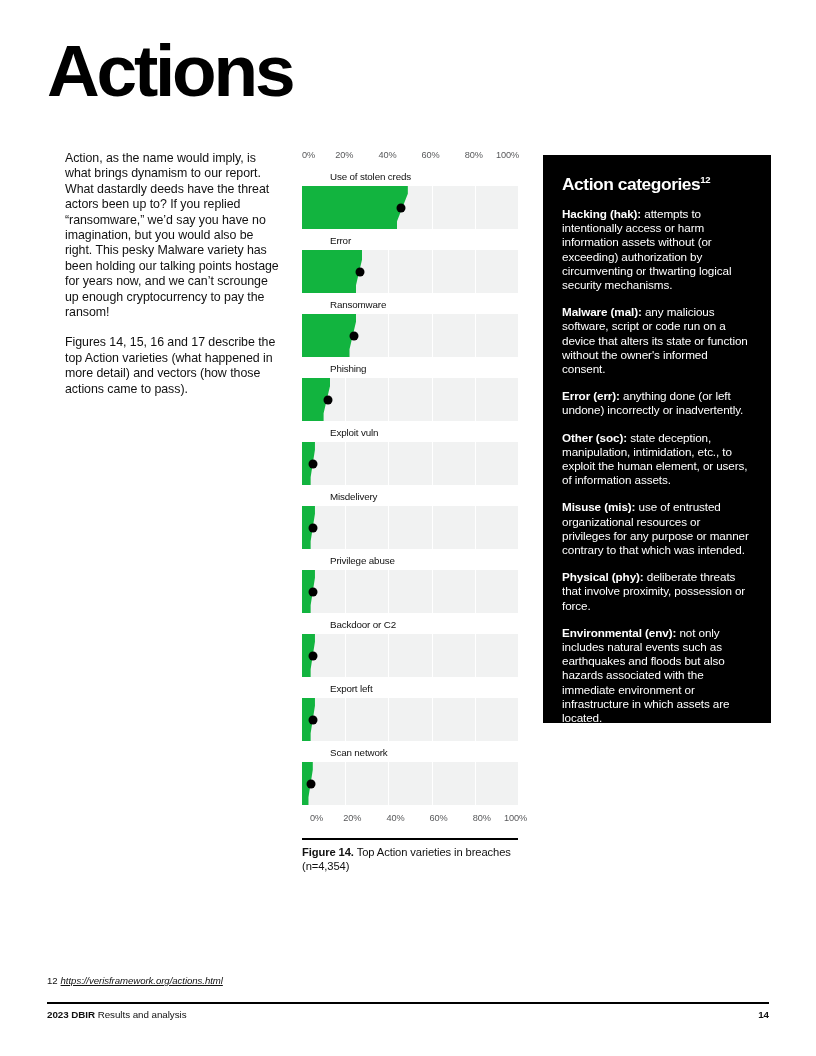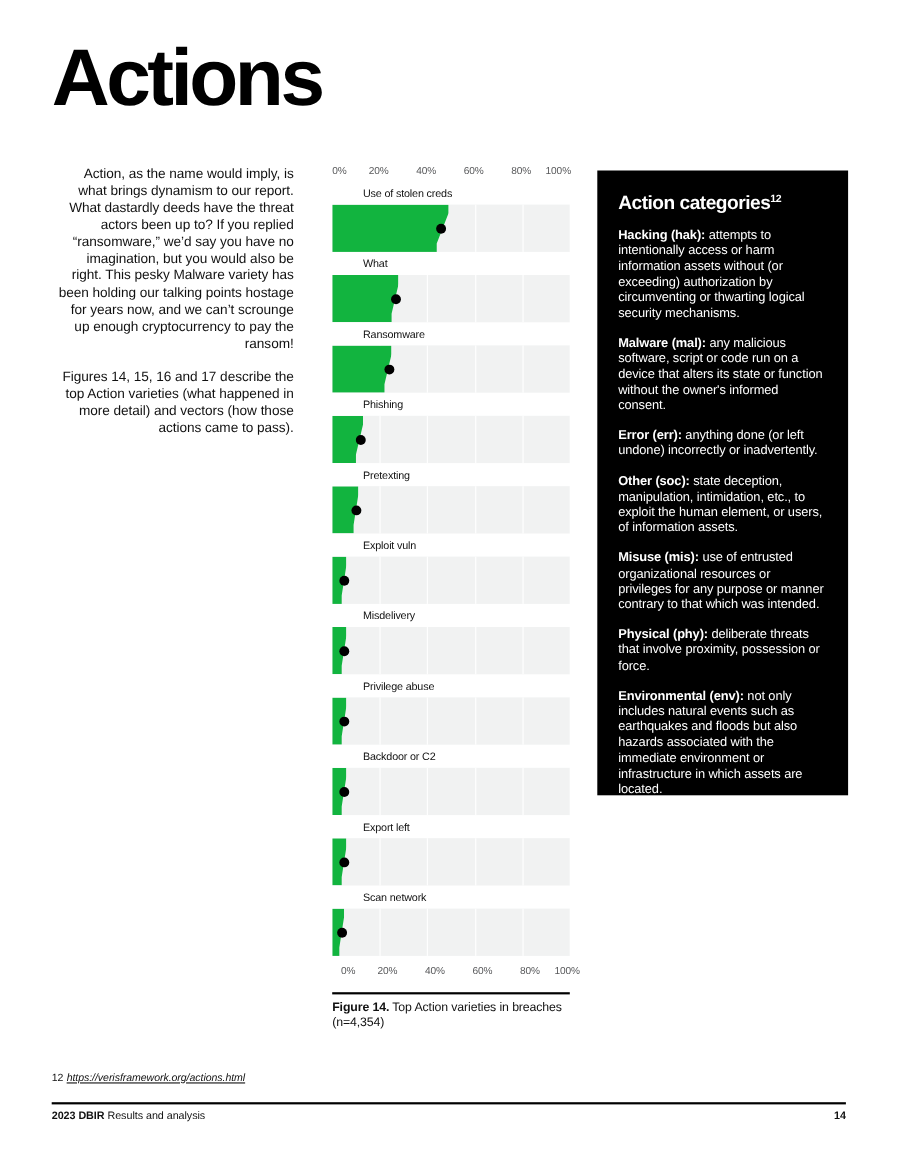--- a/index.html
+++ b/index.html
@@ -17,21 +17,21 @@
   
   .title{
     position:absolute;left:47px;top:33px;
     font-size:73px;line-height:76px;
     font-weight:bold;letter-spacing:-3.2px;
     color:#000;
   }
 
   
   .bodycol{
-    position:absolute;left:52px;top:151px;width:215px;text-align:right;
+    position:absolute;left:65px;top:151px;width:215px;
   }
   .bodycol p{
     margin:0 0 15px 0;
     font-size:12.4px;line-height:15.4px;
     color:#111;letter-spacing:-0.05px;
   }
   .bodycol p:last-child{margin-bottom:0;}
 
   
   .chart{
@@ -144,21 +144,21 @@
             <div class="grid" style="left: 43.2px;"></div>
             <div class="grid" style="left: 86.4px;"></div>
             <div class="grid" style="left: 129.6px;"></div>
             <div class="grid" style="left: 172.8px;"></div>
             <div class="grid" style="left: 216px;"></div>
             <div class="ci" style="width: 105.84px; clip-path: polygon(0px 0px, 100% 0px, 100% 18%, 89.7959% 82%, 89.7959% 100%, 0px 100%);"></div>
             <div class="dot" style="left: 99.36px;"></div>
           </div>
         </div>
         <div class="barrow">
-          <div class="barlabel">What</div>
+          <div class="barlabel">Error</div>
           <div class="track">
             <div class="grid" style="left: 43.2px;"></div>
             <div class="grid" style="left: 86.4px;"></div>
             <div class="grid" style="left: 129.6px;"></div>
             <div class="grid" style="left: 172.8px;"></div>
             <div class="grid" style="left: 216px;"></div>
             <div class="ci" style="width: 60.48px; clip-path: polygon(0px 0px, 100% 0px, 100% 18%, 89.2857% 82%, 89.2857% 100%, 0px 100%);"></div>
             <div class="dot" style="left: 58.32px;"></div>
           </div>
         </div>
@@ -177,32 +177,20 @@
         <div class="barrow">
           <div class="barlabel">Phishing</div>
           <div class="track">
             <div class="grid" style="left: 43.2px;"></div>
             <div class="grid" style="left: 86.4px;"></div>
             <div class="grid" style="left: 129.6px;"></div>
             <div class="grid" style="left: 172.8px;"></div>
             <div class="grid" style="left: 216px;"></div>
             <div class="ci" style="width: 28.08px; clip-path: polygon(0px 0px, 100% 0px, 100% 18%, 76.9231% 82%, 76.9231% 100%, 0px 100%);"></div>
             <div class="dot" style="left: 25.92px;"></div>
-          </div>
-        </div>
-        <div class="barrow">
-          <div class="barlabel">Pretexting</div>
-          <div class="track">
-            <div class="grid" style="left: 43.2px;"></div>
-            <div class="grid" style="left: 86.4px;"></div>
-            <div class="grid" style="left: 129.6px;"></div>
-            <div class="grid" style="left: 172.8px;"></div>
-            <div class="grid" style="left: 216px;"></div>
-            <div class="ci" style="width: 23.76px; clip-path: polygon(0px 0px, 100% 0px, 100% 18%, 81.8182% 82%, 81.8182% 100%, 0px 100%);"></div>
-            <div class="dot" style="left: 21.6px;"></div>
           </div>
         </div>
         <div class="barrow">
           <div class="barlabel">Exploit vuln</div>
           <div class="track">
             <div class="grid" style="left: 43.2px;"></div>
             <div class="grid" style="left: 86.4px;"></div>
             <div class="grid" style="left: 129.6px;"></div>
             <div class="grid" style="left: 172.8px;"></div>
             <div class="grid" style="left: 216px;"></div>

